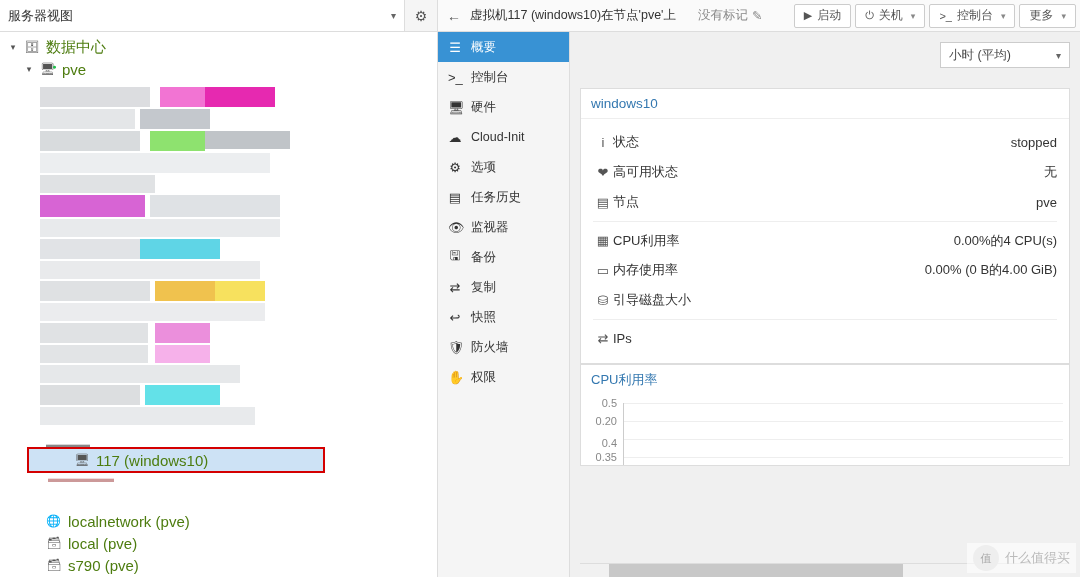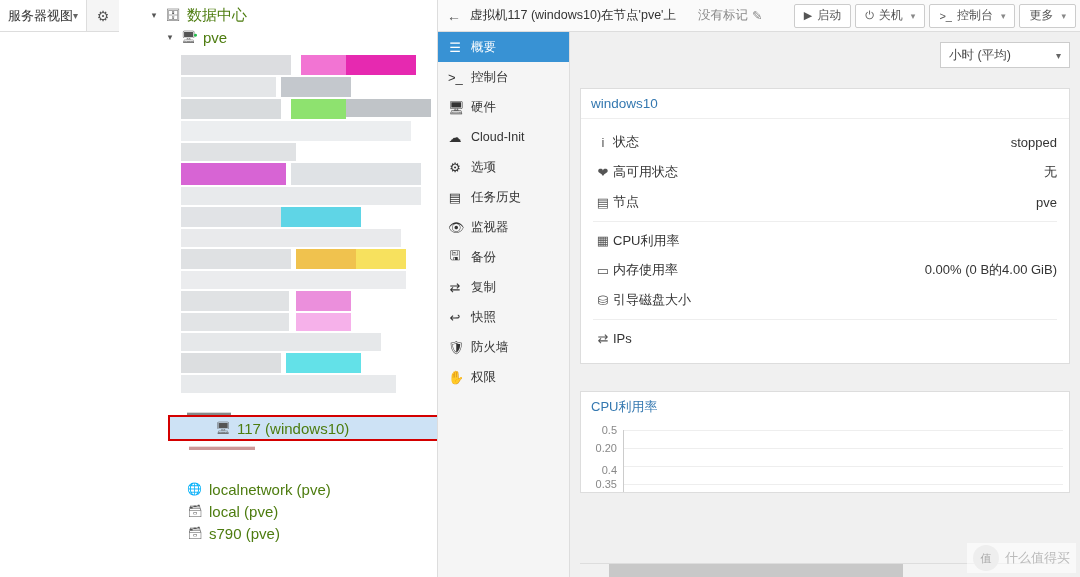--- a/index.html
+++ b/index.html
@@ -1,18 +1,18 @@
 <!DOCTYPE html>
 <html><head>
 <meta charset="utf-8">
 <style>
 * { box-sizing: border-box; margin: 0; padding: 0; font-family: "Helvetica Neue", Arial, sans-serif; }
 body { width: 1080px; height: 577px; overflow: hidden; background: #fff; font-size: 13px; color: #333; position: relative; }
 .layout { display: flex; height: 100%; }
-.left { width: 438px; border-right: 1px solid #ddd; display: flex; flex-direction: row; gap: 22px; }
+.left { width: 438px; border-right: 1px solid #ddd; display: flex; flex-direction: column; }
 .right { flex: 1; display: flex; flex-direction: column; }
 
 
 .serverview-bar { display: flex; align-items: center; height: 32px; border-bottom: 1px solid #ddd; background: #f5f5f5; }
 .serverview-select { flex: 1; display: flex; align-items: center; padding: 0 8px; border-right: 1px solid #ddd; height: 100%; background: #fff; cursor: pointer; justify-content: space-between; }
 .chev-down { font-size: 10px; color: #666; }
 .gear-btn { width: 32px; display: flex; align-items: center; justify-content: center; font-size: 14px; color: #555; cursor: pointer; }
 
 .tree { flex: 1; padding: 4px 0; position: relative; overflow: hidden; }
 .tree-row { display: flex; align-items: center; height: 22px; padding-left: 8px; gap: 6px; cursor: pointer; white-space: nowrap; }
@@ -38,21 +38,21 @@
 .tbtn .ico { font-size: 11px; }
 .tbtn.dropdown::after { content: "▾"; font-size: 9px; margin-left: 3px; color: #888; }
 
 .right-body { flex: 1; display: flex; overflow: hidden; }
 .sidemenu { width: 132px; background: #f5f5f5; border-right: 1px solid #ddd; }
 .menu-item { display: flex; align-items: center; gap: 9px; height: 30px; padding: 0 10px; font-size: 12.5px; color: #333; cursor: pointer; }
 .menu-item.active { background: #3892d4; color: #fff; }
 .menu-item .mi { width: 14px; text-align: center; font-size: 13px; }
 
 .content-area { flex: 1; background: #f0f0f0; padding: 10px 10px 0 10px; overflow: hidden; display: flex; gap: 12px; }
-.main-col { flex: 1; display: flex; flex-direction: column; gap: 27px; min-width: 0; }
+.main-col { flex: 1; display: flex; flex-direction: column; gap: 0; min-width: 0; }
 .side-col { width: 140px; }
 
 .panel { background: #fff; border: 1px solid #ddd; }
 .panel-title { padding: 7px 10px; font-size: 13.5px; color: #3478b0; border-bottom: 1px solid #eee; }
 .panel-body { padding: 8px 12px 10px 12px; }
 
 .time-select { width: 130px; height: 26px; border: 1px solid #ccc; background: #fff; display: flex; align-items: center; justify-content: space-between; padding: 0 8px; font-size: 12.5px; color: #444; margin-left: auto; margin-bottom: 8px; cursor: pointer; float: right; }
 .clearfix { clear: both; }
 
 .status-row { display: flex; align-items: center; height: 30px; font-size: 13px; }
@@ -264,20 +264,21 @@
                   <span class="sval">无</span>
                 </div>
                 <div class="status-row">
                   <span class="sico">▤</span>
                   <span class="slabel">节点</span>
                   <span class="sval">pve</span>
                 </div>
                 <div class="status-row sep">
                   <span class="sico">▦</span>
                   <span class="slabel">CPU利用率</span>
+                  <span class="sval">0.00%的4 CPU(s)</span>
                 </div>
                 <div class="status-row">
                   <span class="sico">▭</span>
                   <span class="slabel">内存使用率</span>
                   <span class="sval">0.00% (0 B的4.00 GiB)</span>
                 </div>
                 <div class="status-row">
                   <span class="sico">⛁</span>
                   <span class="slabel">引导磁盘大小</span>
                 </div>

